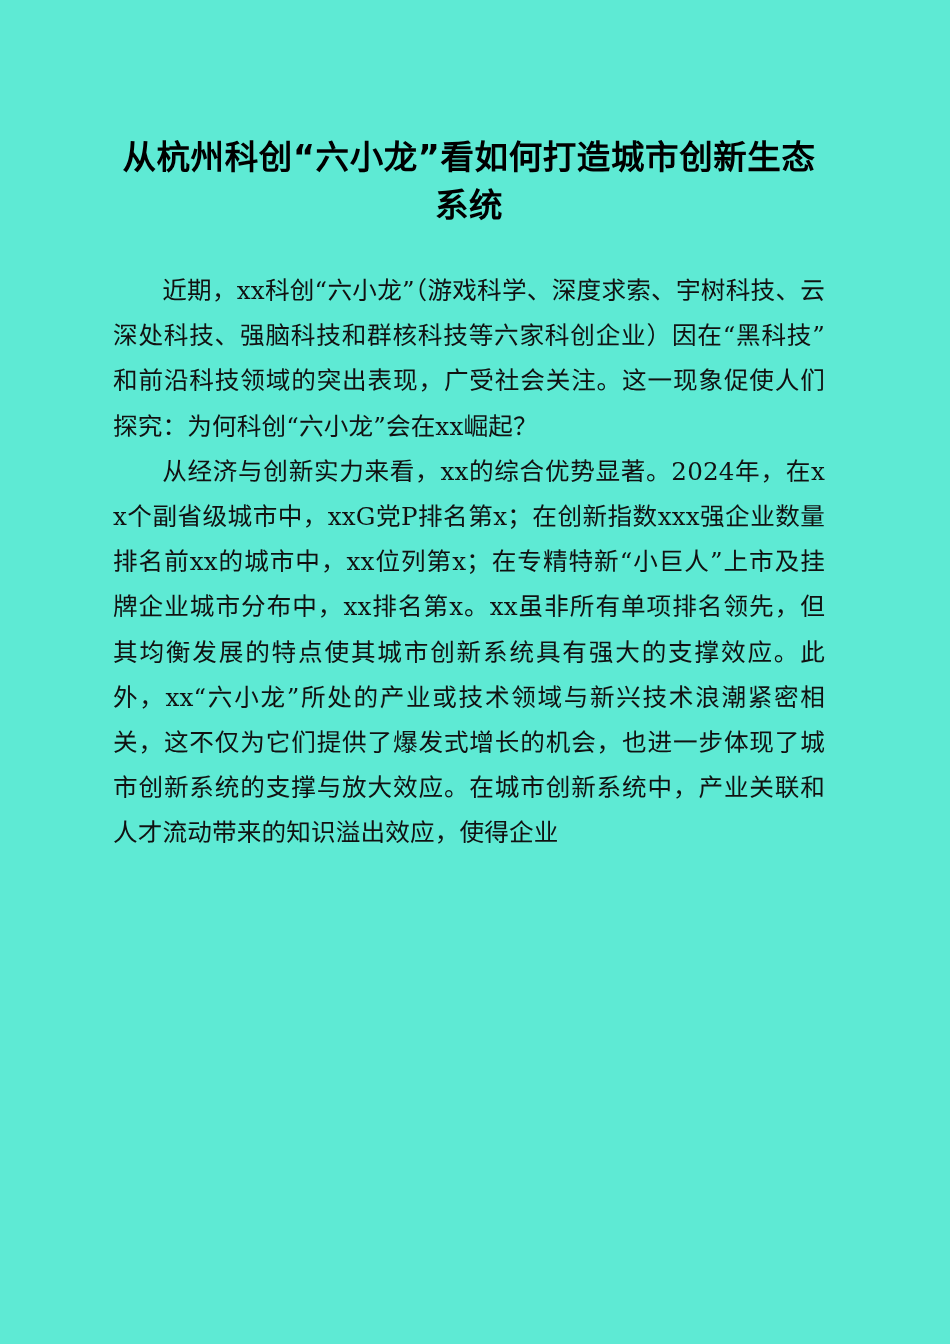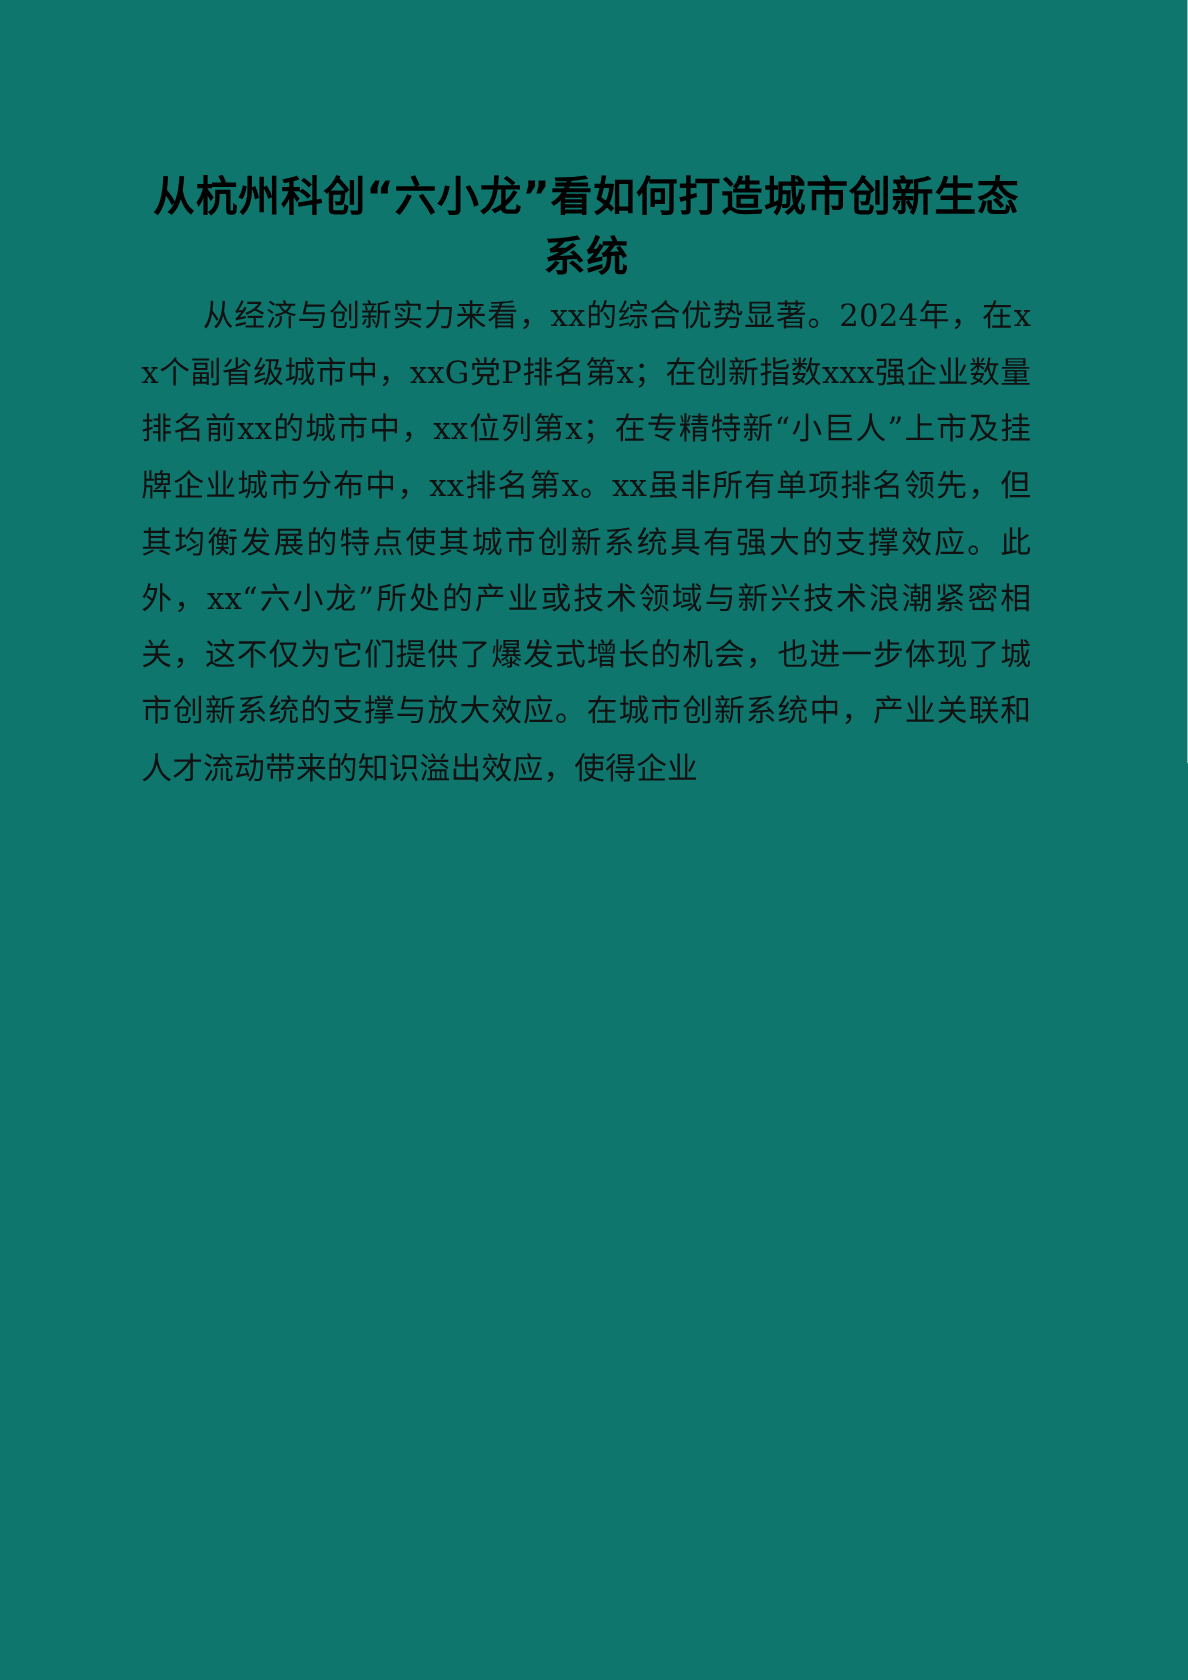--- a/index.html
+++ b/index.html
@@ -6,21 +6,21 @@
   html, body {
     margin: 0;
     padding: 0;
     background: #ffffff;
   }
 
   .page {
     position: relative;
     width: 950px;
     height: 1344px;
-    background: #0f766e;
+    background: #5eead4;
     margin: 0 auto;
     overflow: hidden;
     box-sizing: border-box;
   }
 
   .doc-body {
     position: absolute;
     left: 113px;
     top: 0;
     width: 712px;
@@ -60,18 +60,19 @@
   #para-2 { margin-top: 0; }
 </style>
 </head>
 <body>
 
 <div class="page">
   <div class="doc-body">
 
     <h1 class="doc-title">从杭州科创“六小龙”看如何打造城市创新生态系统</h1>
 
+    <p class="para" id="para-0">近期，xx科创“六小龙”（游戏科学、深度求索、宇树科技、云深处科技、强脑科技和群核科技等六家科创企业）因在“黑科技”和前沿科技领域的突出表现，广受社会关注。这一现象促使人们探究：为何科创“六小龙”会在xx崛起？</p>
 
 
     <p class="para" id="para-2">从经济与创新实力来看，xx的综合优势显著。2024年，在xx个副省级城市中，xxG党P排名第x；在创新指数xxx强企业数量排名前xx的城市中，xx位列第x；在专精特新“小巨人”上市及挂牌企业城市分布中，xx排名第x。xx虽非所有单项排名领先，但其均衡发展的特点使其城市创新系统具有强大的支撑效应。此外，xx“六小龙”所处的产业或技术领域与新兴技术浪潮紧密相关，这不仅为它们提供了爆发式增长的机会，也进一步体现了城市创新系统的支撑与放大效应。在城市创新系统中，产业关联和人才流动带来的知识溢出效应，使得企业</p>
 
   </div>
 </div>
 
 </body></html>

